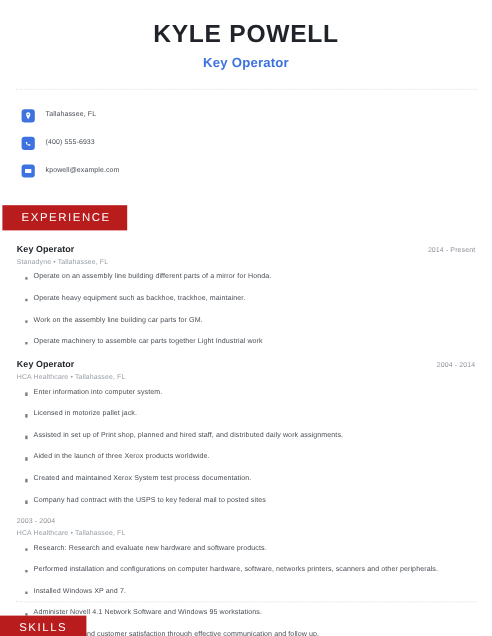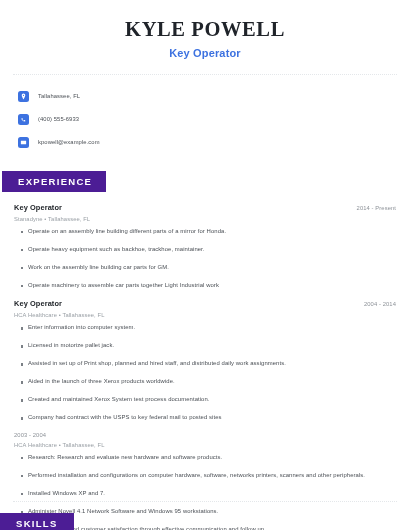--- a/index.html
+++ b/index.html
@@ -30,21 +30,20 @@
     padding-top: 17px;
     text-align: center;
   }
 
   .full-name {
     font-size: 20.5px;
     font-weight: bold;
     letter-spacing: 0.6px;
     color: #20242a;
     line-height: 1.2;
-    font-family: Liberation Serif, serif;
   }
 
   .job-title-sub {
     margin-top: 5px;
     font-size: 11px;
     font-weight: bold;
     color: #3d72e0;
     letter-spacing: 0.15px;
   }
 
@@ -83,24 +82,24 @@
 
   .contact-text {
     margin-left: 9px;
     font-size: 5.8px;
     color: #4a4f55;
     letter-spacing: 0.1px;
   }
 
   
   .section-pill {
-    background: #4c1d95;
+    background: #b91c1c;
     color: #ffffff;
     font-size: 9.5px;
-    font-weight: bold;
+    font-weight: normal;
     letter-spacing: 1.3px;
     padding: 5px 14px 5px 16px;
     display: inline-block;
     margin-left: 2px;
   }
 
   .section-experience { margin-top: 19px; }
 
   .section-skills-wrap {
     position: absolute;

